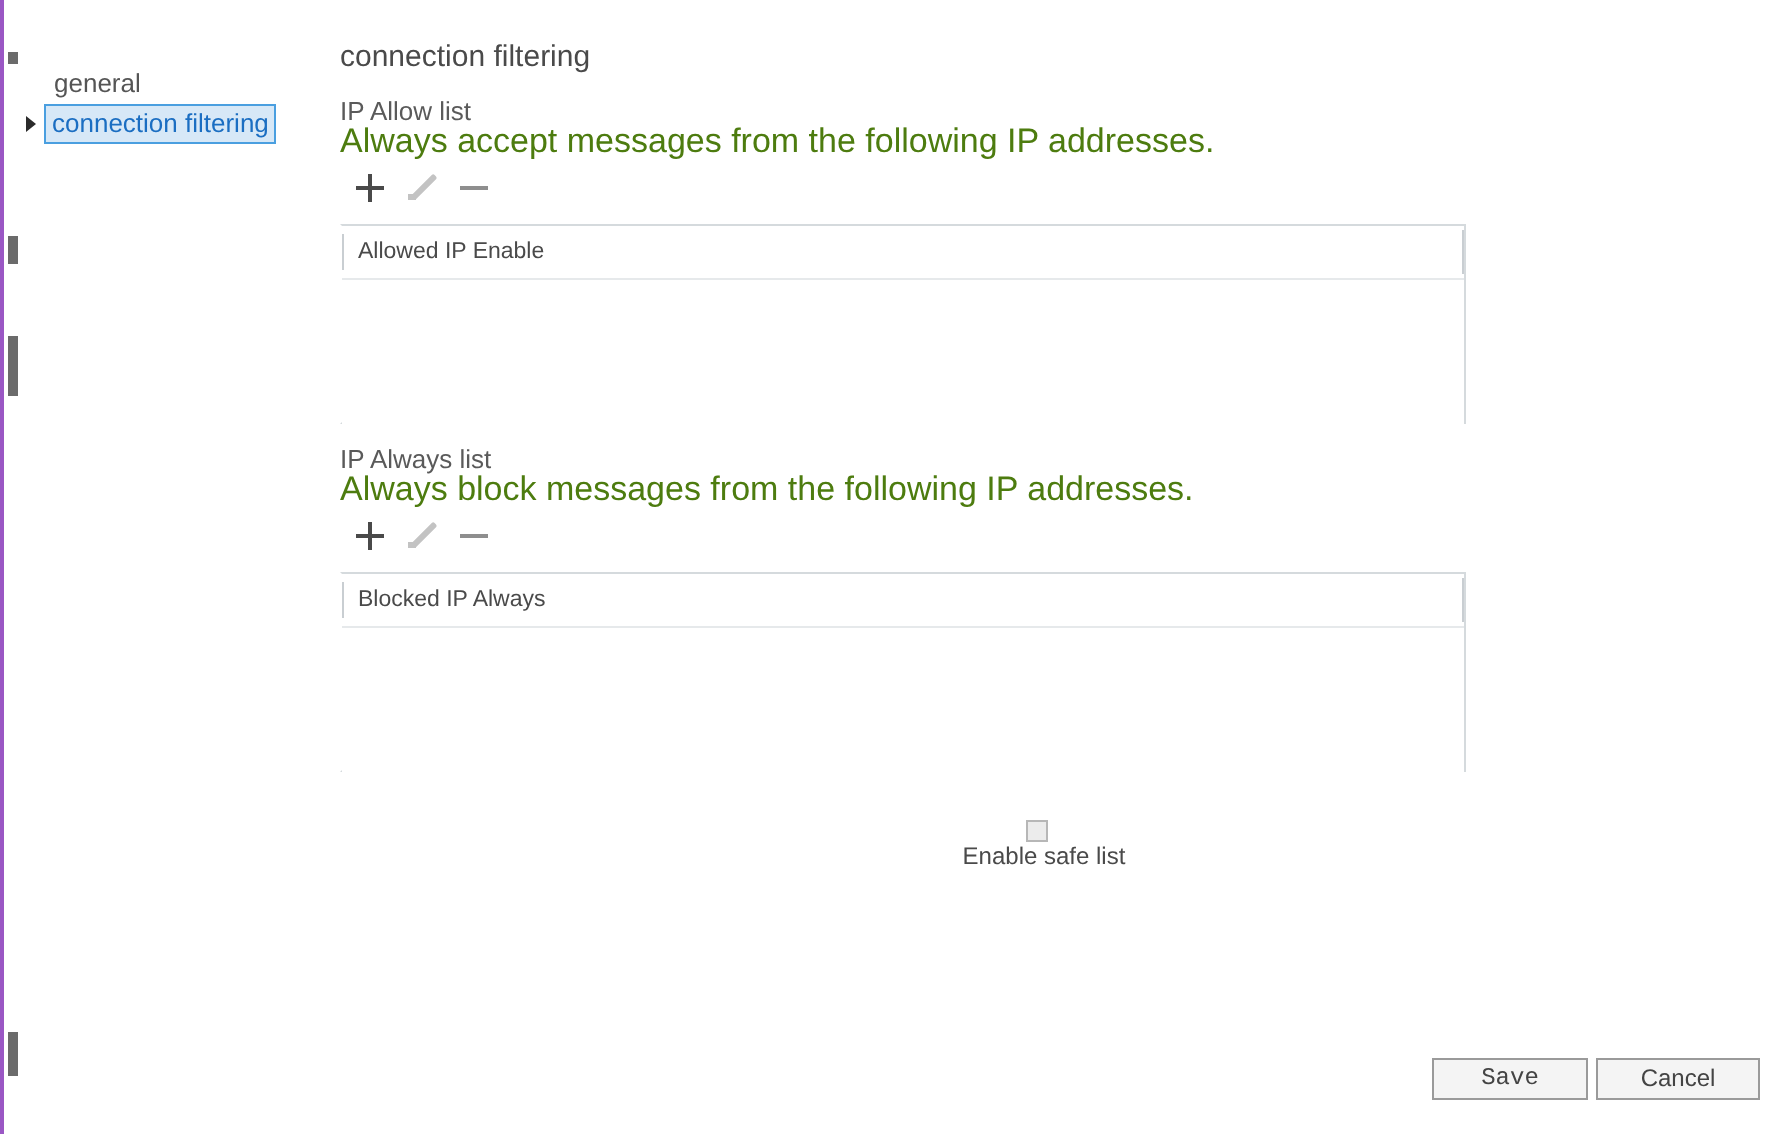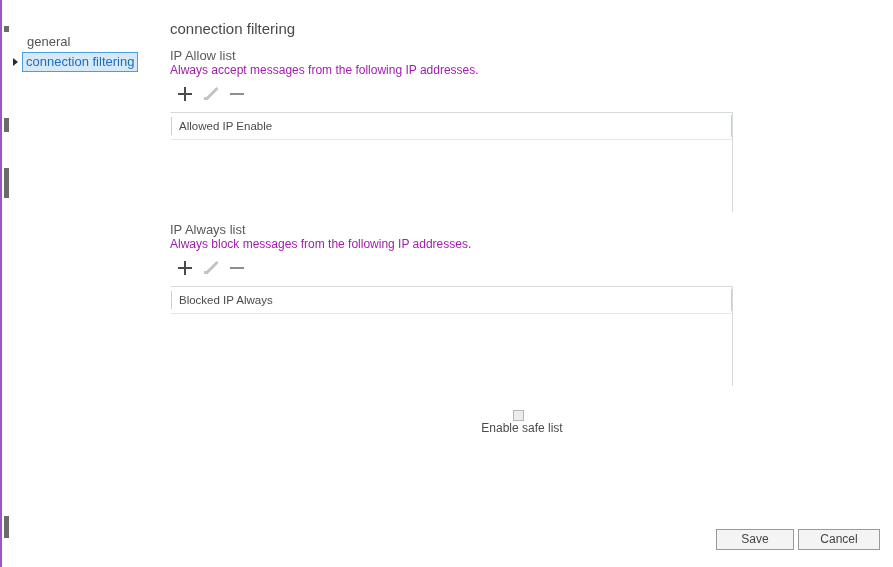--- a/index.html
+++ b/index.html
@@ -88,22 +88,22 @@
     font-weight: normal;
     margin: 0 0 10px 0;
     line-height: 18px;
   }
   .section-label {
     font-size: 13px;
     color: #5a5a5a;
     line-height: 15px;
   }
   .section-desc {
-    font-size: 12px;
-    color: #a21caf;
+    font-size: 17px;
+    color: #4d7c0f;
     line-height: 15px;
     margin-bottom: 4px;
   }
 
   
   .toolbar {
     height: 24px;
     display: flex;
     align-items: center;
     gap: 4px;
@@ -235,21 +235,21 @@
     box-sizing: border-box;
     border: 1px solid #9a9a9a;
     background: #f4f4f4;
     color: #444444;
     font-size: 12px;
     font-family: "Liberation Sans", sans-serif;
     text-align: center;
     line-height: 19px;
     cursor: pointer;
   }
-  #save-btn   { right: 99px; width: 78px; }
+  #save-btn   { right: 99px; width: 78px; font-family: Liberation Mono, monospace; }
   #cancel-btn { right: 13px; width: 82px; }
 </style>
 </head>
 <body>
 
 <div id="app-frame">
 
   <div class="edge-tick" style="top:26px; height:6px;"></div>
   <div class="edge-tick" style="top:118px; height:14px;"></div>
   <div class="edge-tick" style="top:168px; height:30px;"></div>

